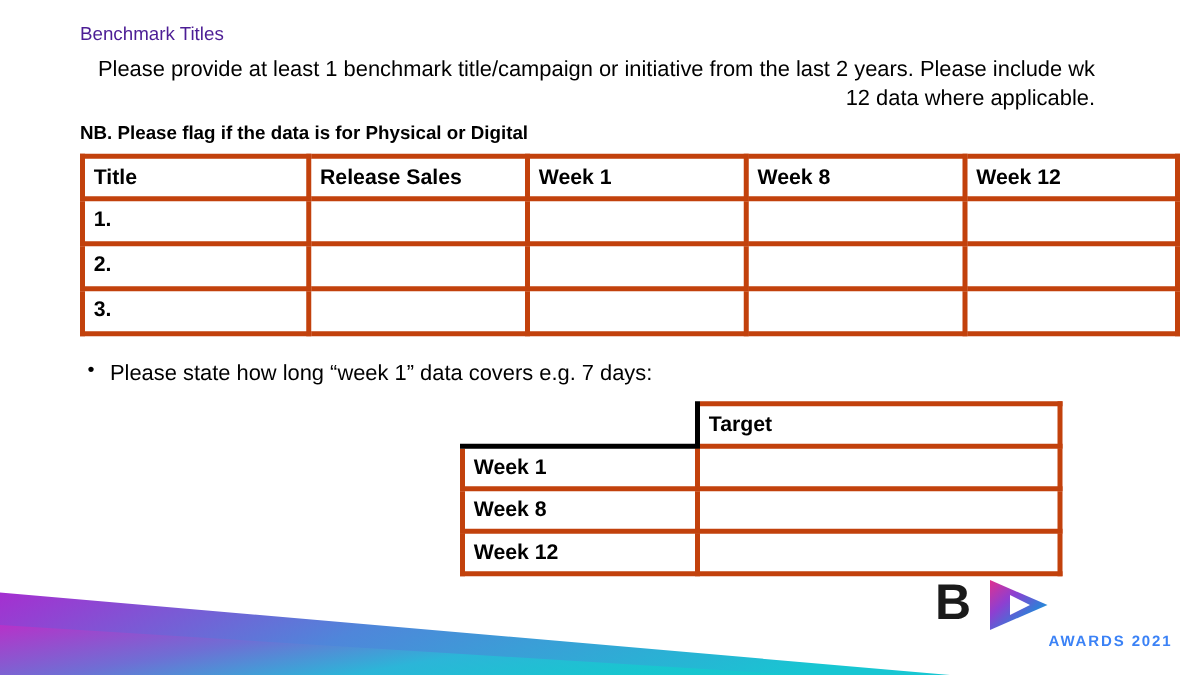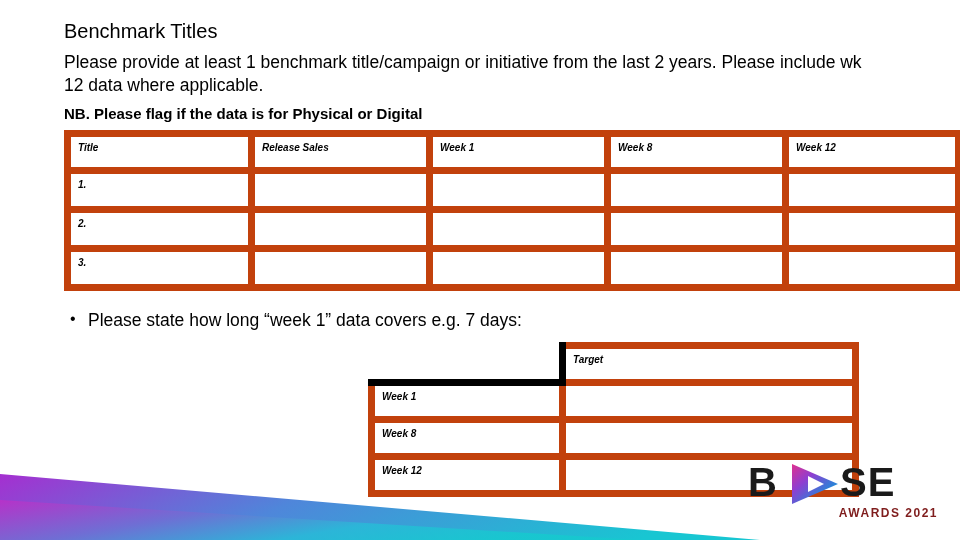--- a/index.html
+++ b/index.html
@@ -21,47 +21,47 @@
     height: 540px;
     overflow: hidden;
   }
   .content {
     position: absolute;
     left: 64px;
     top: 18px;
     width: 812px;
   }
   .heading {
-    font-size: 20px;
+    font-size: 15px;
     line-height: 1.35;
-    color: #000000;
+    color: #4c1d95;
     margin: 0 0 6px 0;
   }
   .intro {
     font-size: 17.5px;
     line-height: 1.32;
     margin: 0 0 8px 0;
+    text-align: right;
   }
   .nb {
     font-size: 15px;
     font-weight: bold;
     margin: 0 0 8px 0;
   }
   table.grid {
     border-collapse: collapse;
     table-layout: fixed;
   }
   table.grid td {
-    border: 7px solid #c2410c;
+    border: 4px solid #c2410c;
     vertical-align: top;
     padding: 5px 7px;
-    font-size: 10px;
+    font-size: 17px;
     font-weight: bold;
     height: 20px;
-    font-style: italic;
   }
   .benchmark-table {
     width: 786px;
     margin-bottom: 18px;
   }
   .benchmark-table td.c0 { width: 163px; }
   .benchmark-table td.c1 { width: 157px; }
   .benchmark-table td.c2 { width: 157px; }
   .benchmark-table td.c3 { width: 157px; }
   .benchmark-table td.c4 { width: 152px; }
@@ -136,21 +136,21 @@
     color: #1a1a1a;
     line-height: 1;
   }
   .logo-sub {
     position: absolute;
     right: 0;
     top: 44px;
     font-size: 12px;
     font-weight: bold;
     letter-spacing: 1.5px;
-    color: #7f1d1d;
+    color: #3b82f6;
   }
   .logo-tri {
     position: absolute;
     left: 40px;
     top: -2px;
     width: 54px;
     height: 48px;
   }
 </style>
 </head>
@@ -242,21 +242,20 @@
         <stop offset="45%" stop-color="#4f86da"></stop>
         <stop offset="100%" stop-color="#18c6d2"></stop>
       </linearGradient>
     </defs>
     <path d="M0,44 L760,110 L0,110 Z" fill="url(#ribgrad2)"></path>
     <path d="M0,70 L640,110 L0,110 Z" fill="url(#ribgrad)" opacity="0.92"></path>
   </svg>
 
   <div class="logo">
     <div class="logo-text">B</div>
-    <div class="logo-text" style="left:92px;">SE</div>
     <svg class="logo-tri" viewBox="0 0 54 48">
       <defs>
         <linearGradient id="trigrad" x1="0" y1="0" x2="1" y2="1">
           <stop offset="0%" stop-color="#e0318f"></stop>
           <stop offset="35%" stop-color="#8e3fd1"></stop>
           <stop offset="70%" stop-color="#2f7fd8"></stop>
           <stop offset="100%" stop-color="#16c7c9"></stop>
         </linearGradient>
       </defs>
       <path d="M4,4 L50,24 L4,44 Z" fill="url(#trigrad)"></path>

